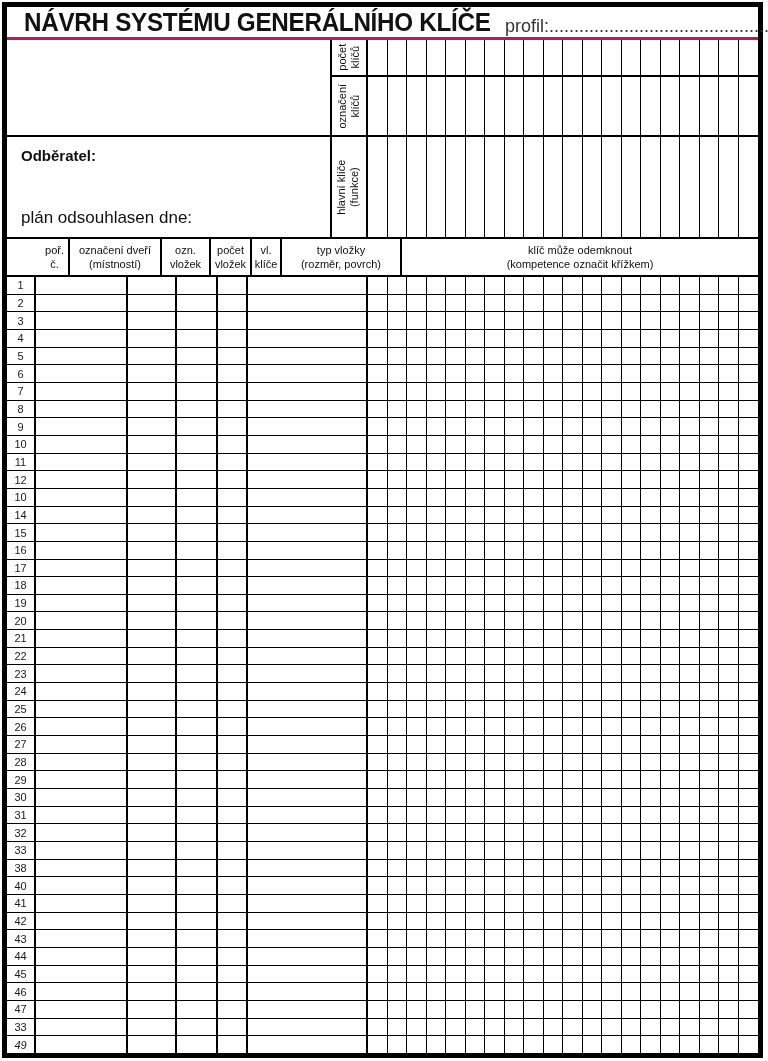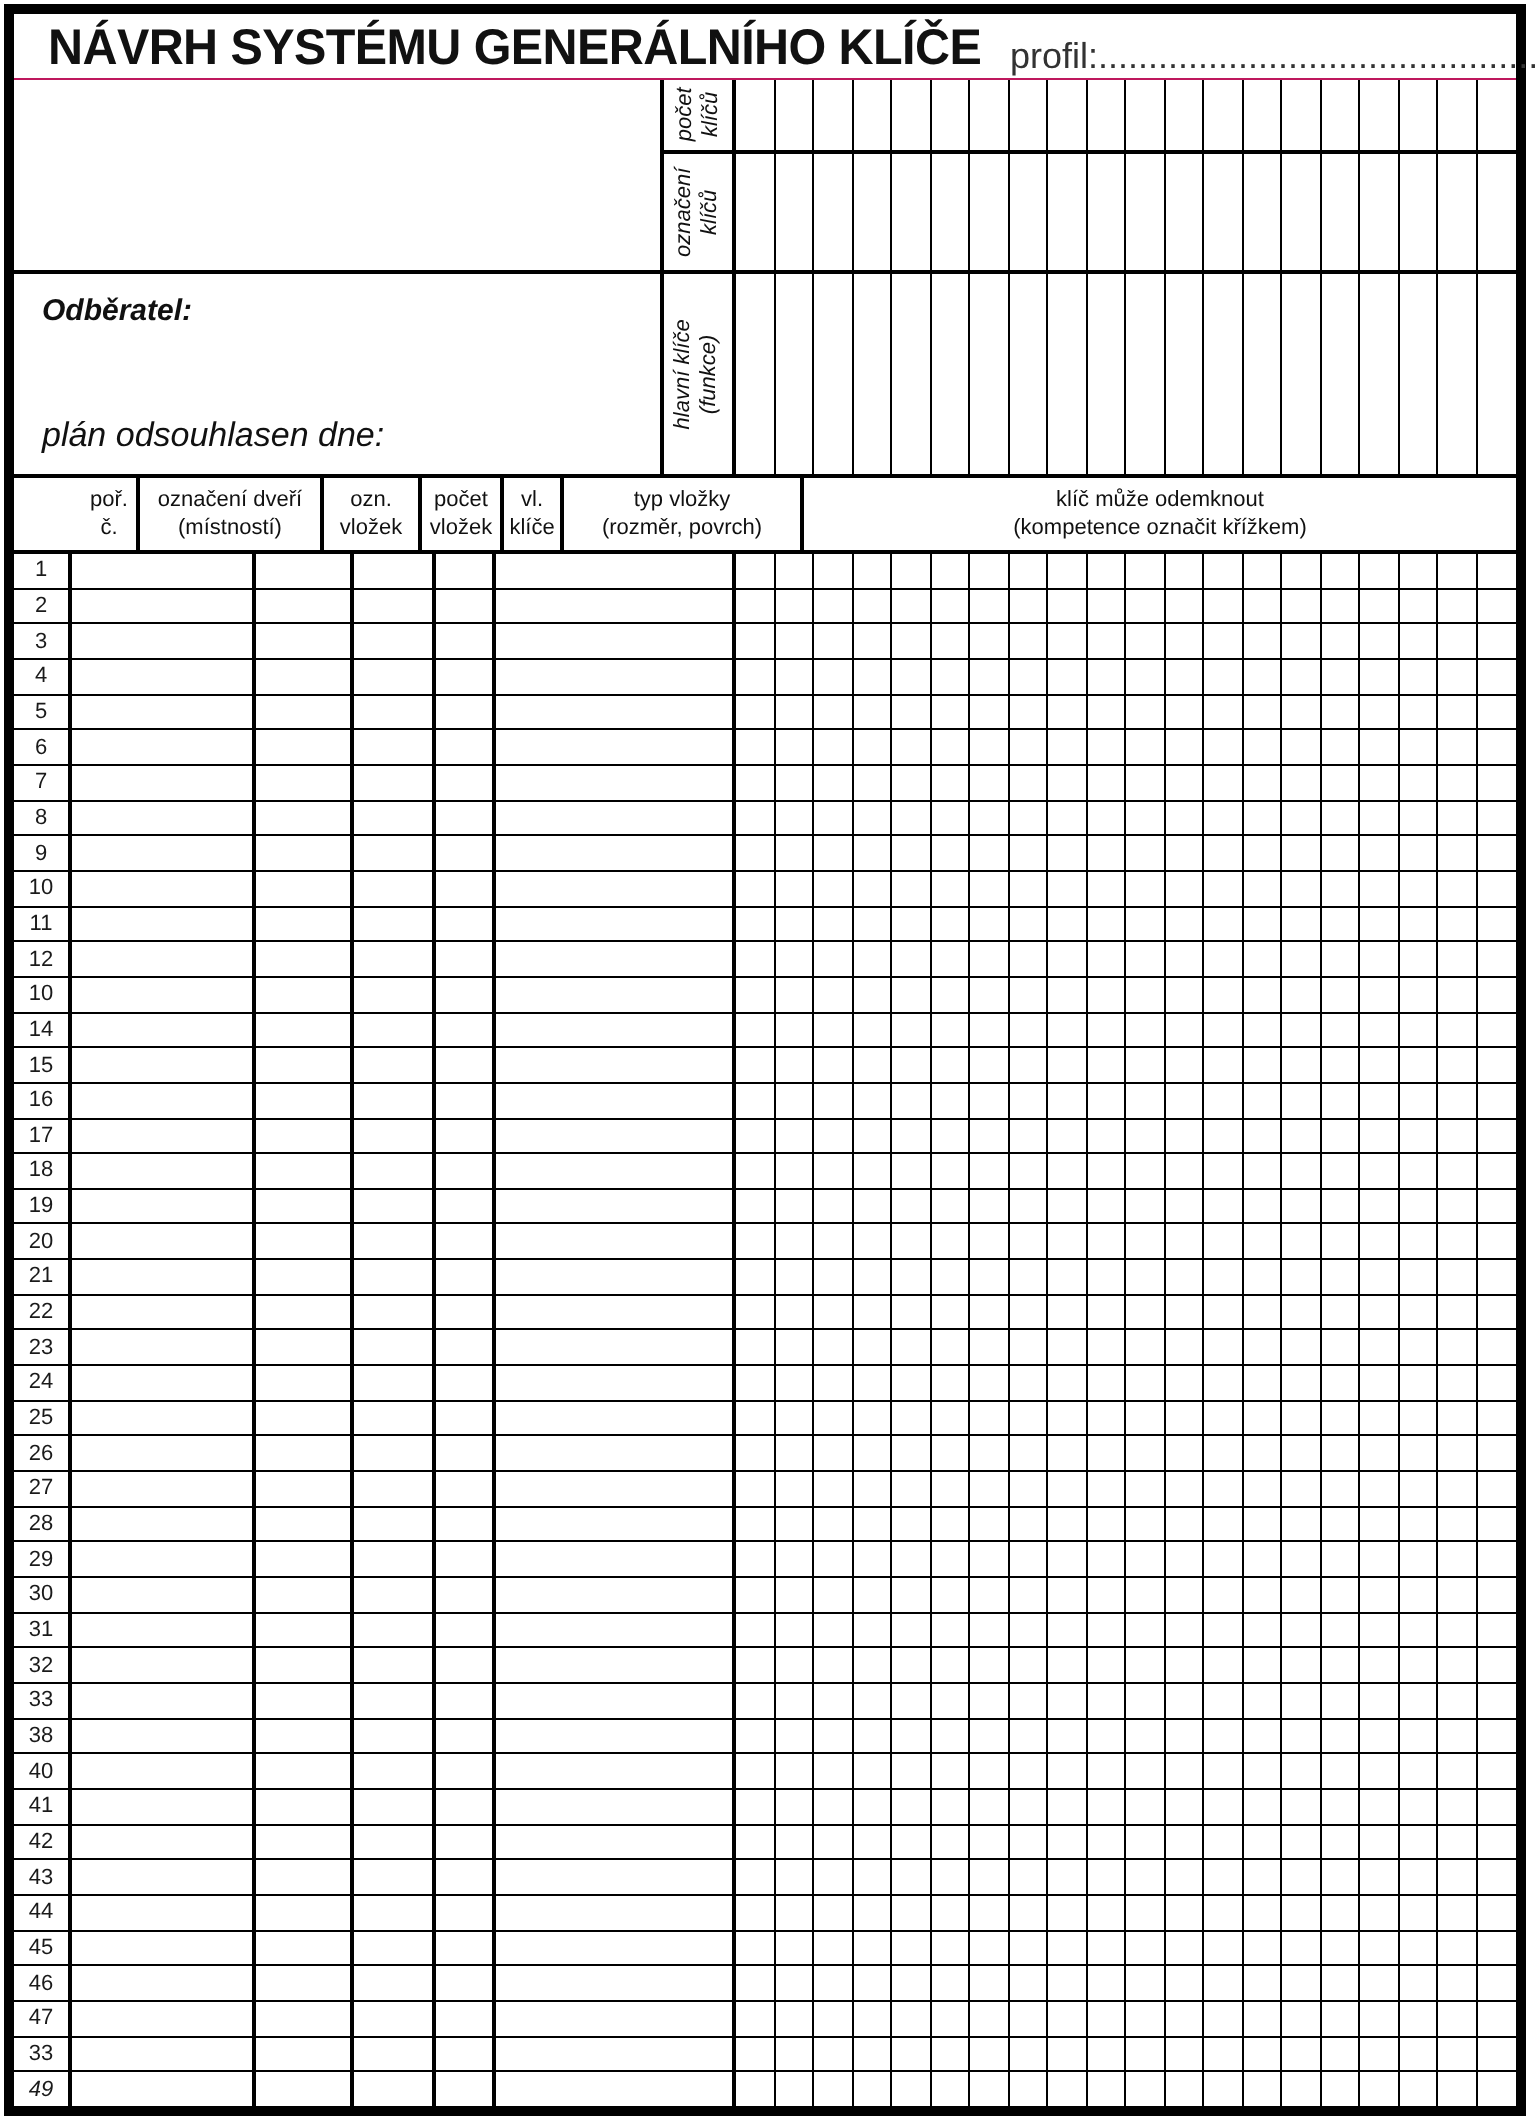--- a/index.html
+++ b/index.html
@@ -23,21 +23,21 @@
     box-sizing: border-box;
     border: 5px solid #000;
     background: #ffffff;
     display: flex;
     flex-direction: column;
   }
   
   .title-row {
     height: 33px;
     box-sizing: border-box;
-    border-bottom: 1px solid #be185d;
+    border-bottom: 3px solid #be185d;
     display: flex;
     justify-content: space-between;
     align-items: flex-end;
     padding: 0 2px 2px 17px;
   }
   .title {
     font-size: 25px;
     font-weight: bold;
     line-height: 1;
     letter-spacing: -0.3px;
@@ -49,21 +49,20 @@
     font-size: 18px;
     color: #333;
     line-height: 1;
     white-space: nowrap;
   }
   
   .header-block {
     height: 197px;
     box-sizing: border-box;
     display: flex;
-    font-style: italic;
   }
   .left-pane {
     width: 323px;
     box-sizing: border-box;
     display: flex;
     flex-direction: column;
   }
   .blank-area {
     height: 97px;
     box-sizing: border-box;

